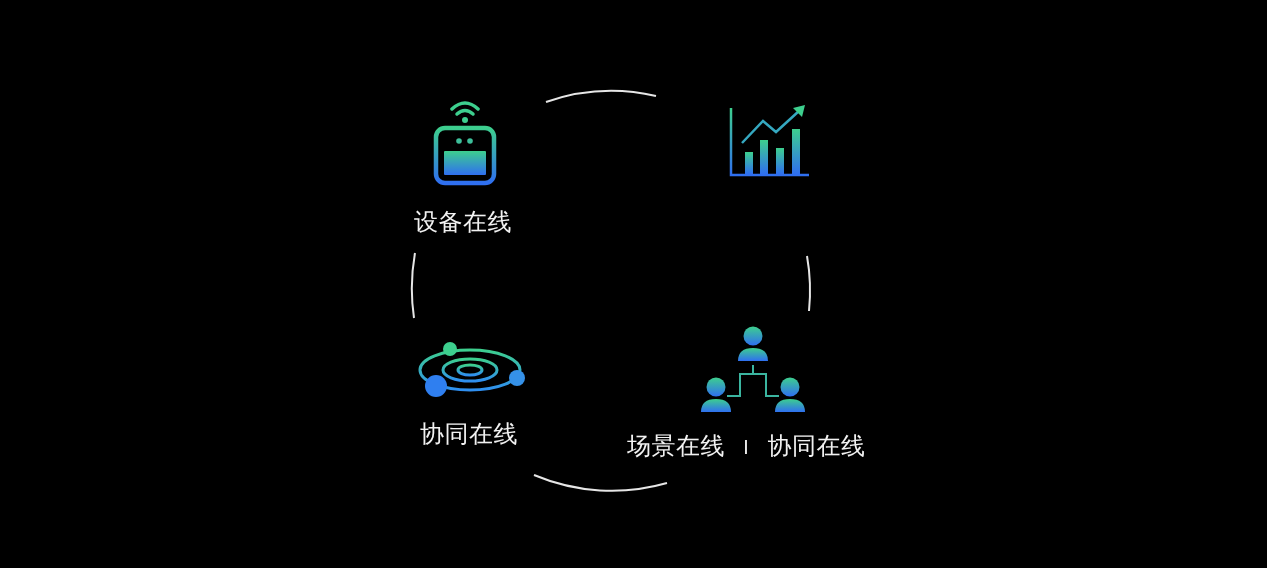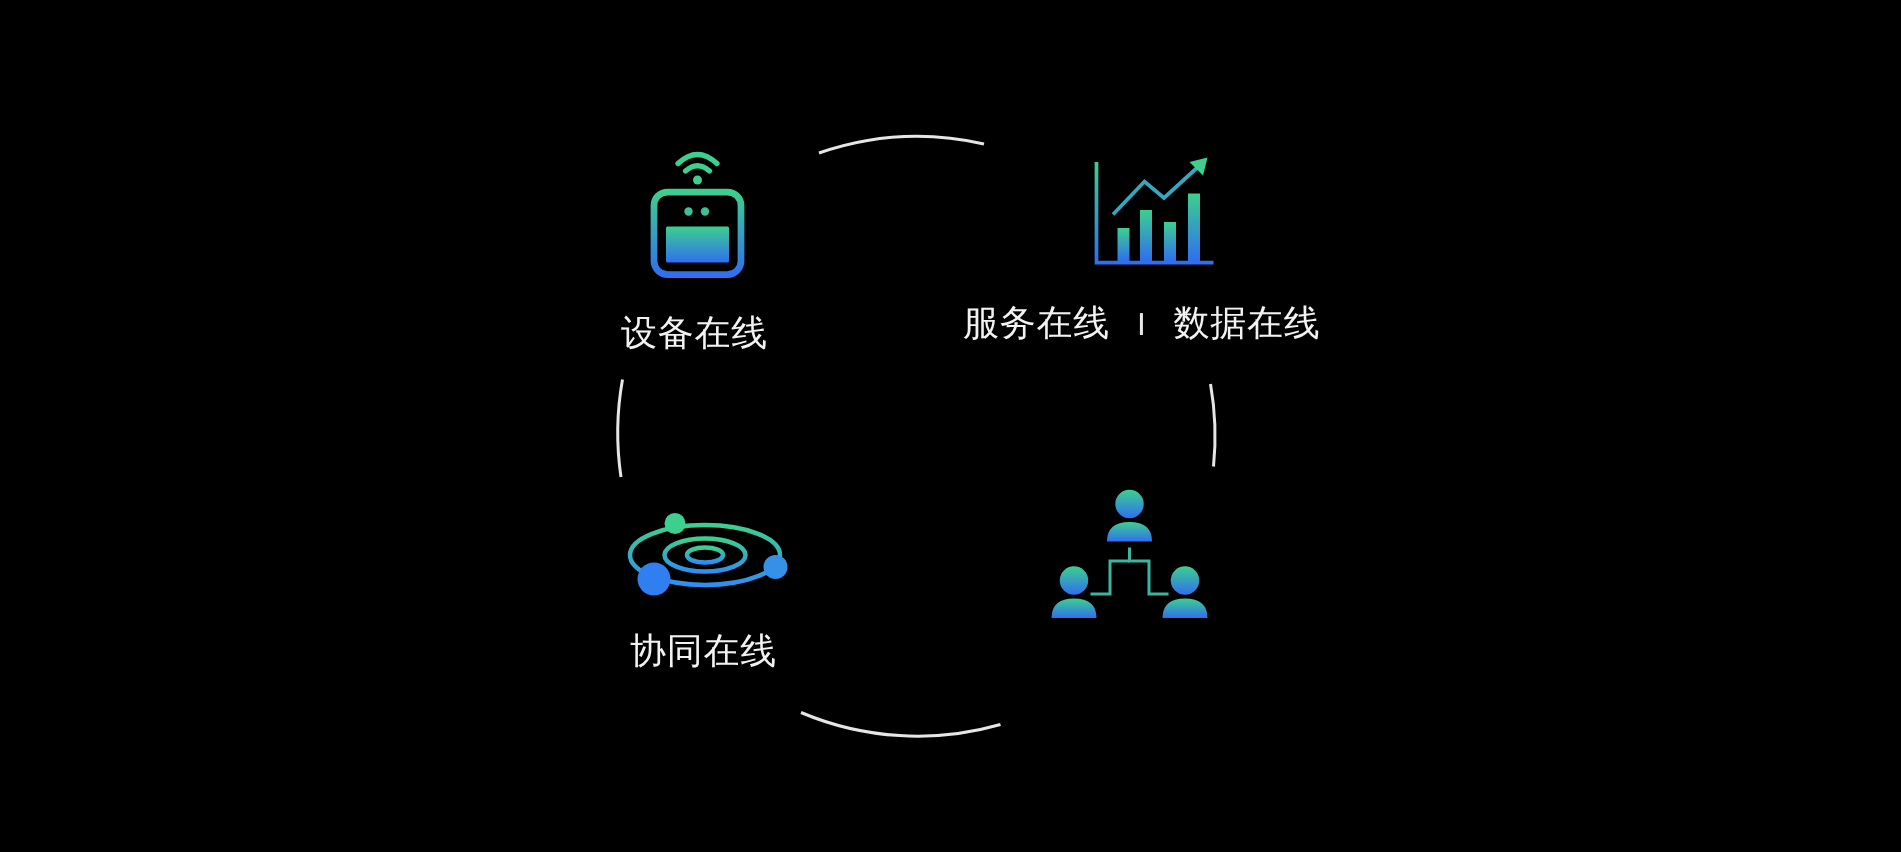--- a/index.html
+++ b/index.html
@@ -82,23 +82,20 @@
       </linearGradient>
     </defs>
     <polyline points="4,6 4,73 82,73" fill="none" stroke="url(#g2)" stroke-width="2.5"></polyline>
     <rect x="18" y="50" width="8" height="22" fill="url(#g2)"></rect>
     <rect x="33" y="38" width="8" height="34" fill="url(#g2)"></rect>
     <rect x="49" y="46" width="8" height="26" fill="url(#g2)"></rect>
     <rect x="65" y="27" width="8" height="45" fill="url(#g2)"></rect>
     <polyline points="15,41 36,19 49,30 72,9" fill="none" stroke="#35a8c0" stroke-width="2.5"></polyline>
     <polygon points="78,3 66,6 75,15" fill="#3dcf8e"></polygon>
   </svg>
-  <div class="label" style="left:642px;top:201px">
-    <span>服务在线</span><span class="sep">I</span><span>数据在线</span>
-  </div>
 
   <svg class="icon" style="left:416px;top:340px" width="112" height="60" viewBox="0 0 112 60">
     <defs>
       <linearGradient id="g3" x1="0" y1="0" x2="0" y2="1">
         <stop offset="0" stop-color="#3dcf8e"></stop>
         <stop offset="1" stop-color="#2f8ff0"></stop>
       </linearGradient>
     </defs>
     <ellipse cx="54" cy="30" rx="50" ry="20" fill="none" stroke="url(#g3)" stroke-width="3"></ellipse>
     <ellipse cx="54" cy="30" rx="27" ry="11" fill="none" stroke="url(#g3)" stroke-width="3"></ellipse>
@@ -122,14 +119,17 @@
 
     <polyline points="54,42 54,51 67,51 67,73 80,73" fill="none" stroke="#3bb5a0" stroke-width="2"></polyline>
     <polyline points="54,51 41,51 41,73 28,73" fill="none" stroke="#3bb5a0" stroke-width="2"></polyline>
 
     <circle cx="17" cy="64" r="9.5" fill="url(#g4)"></circle>
     <path d="M 2 89 Q 2 76 17 76 Q 32 76 32 89 Z" fill="url(#g4)"></path>
 
     <circle cx="91" cy="64" r="9.5" fill="url(#g4)"></circle>
     <path d="M 76 89 Q 76 76 91 76 Q 106 76 106 89 Z" fill="url(#g4)"></path>
   </svg>
+  <div class="label" style="left:627px;top:432px">
+    <span>场景在线</span><span class="sep">I</span><span>协同在线</span>
+  </div>
 
 </div>
 
 </body></html>

